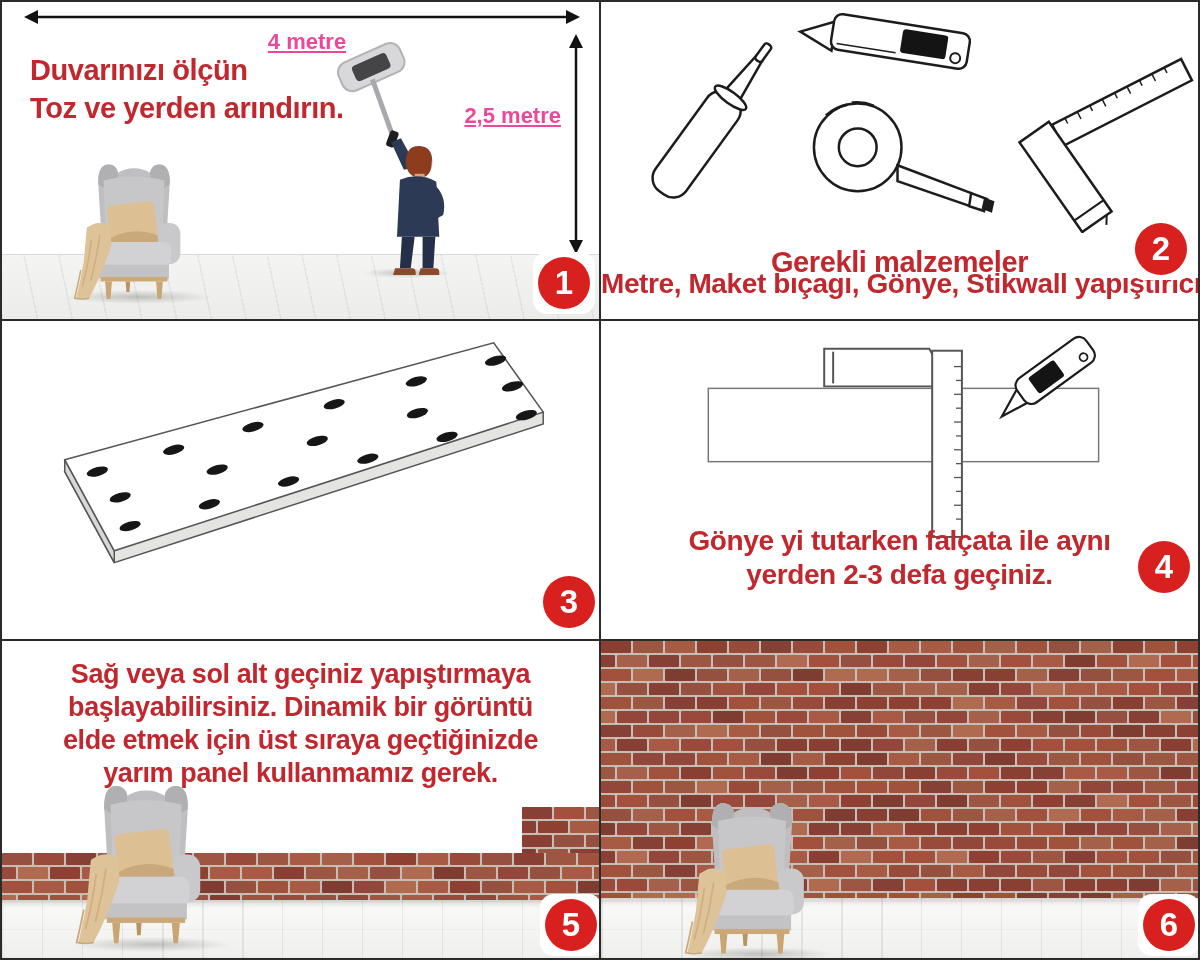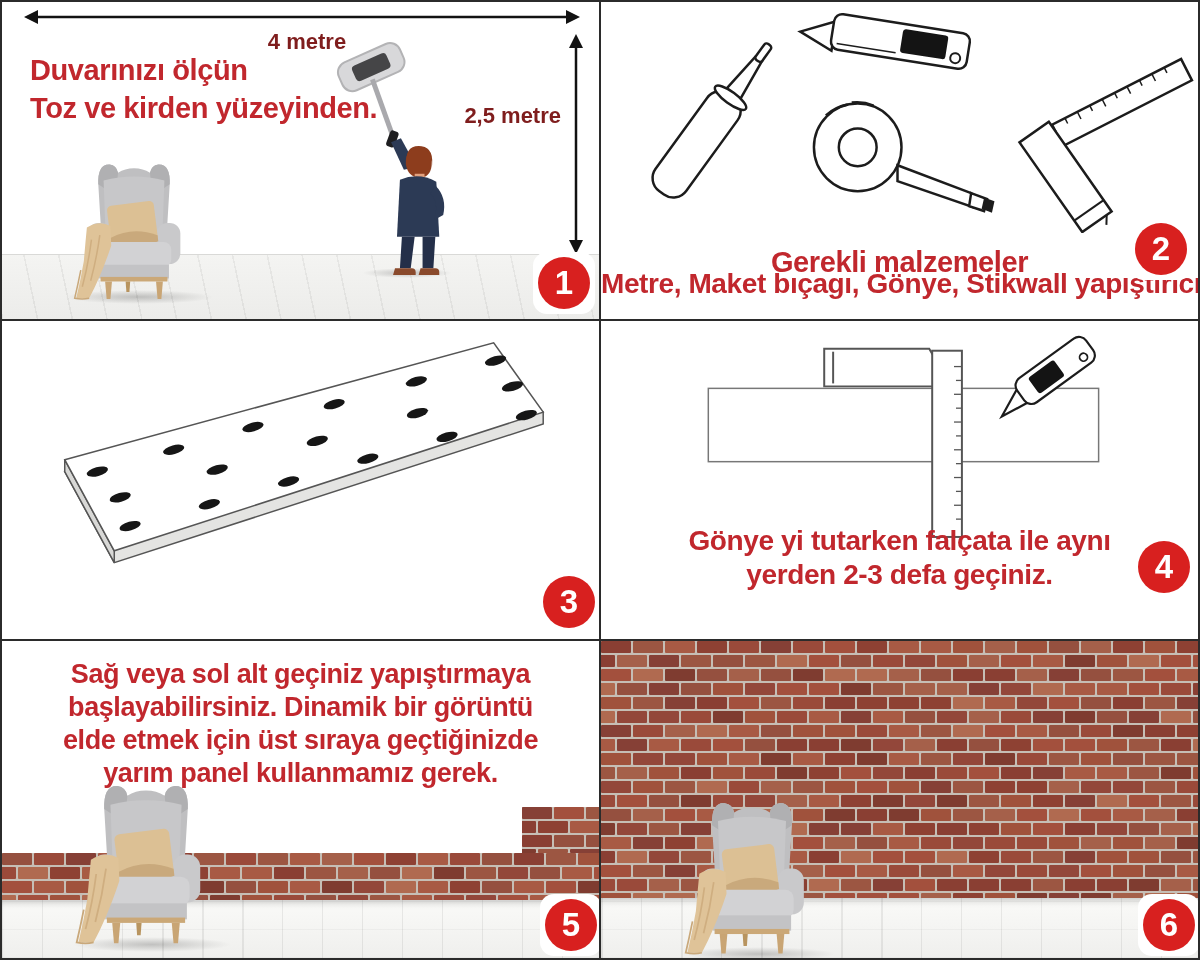--- a/index.html
+++ b/index.html
@@ -10,21 +10,21 @@
     display:grid;grid-template-columns:1fr 1fr;grid-template-rows:1fr 1fr 1fr;
     border:1px solid var(--border,#2b2b2b);
     font-family:"Liberation Sans", sans-serif;
     background:#fff;position:relative;
   }
   .panel{position:relative;overflow:hidden;border:1.5px solid var(--border,#2b2b2b);background:#fff;}
   
   .red-line{position:absolute;color:var(--red,#c1272d);font-weight:bold;font-size:29px;letter-spacing:-0.4px;white-space:nowrap;}
   .red-cap{left:0;right:0;text-align:center;}
   
-  .dim-label{position:absolute;color:#7f1d1d;font-weight:bold;font-size:22px;}
+  .dim-label{position:absolute;color:#ec4899;font-weight:bold;font-size:22px;text-decoration:underline;}
   
   .badge-back{position:absolute;width:62px;height:62px;border-radius:14px;background:#fff;}
   .badge{position:absolute;width:52px;height:52px;border-radius:50%;
     background:var(--badge,#d8201f);color:#fff;font-weight:bold;font-size:33px;
     display:flex;align-items:center;justify-content:center;}
   
   .floor-diag{position:absolute;left:0;right:0;bottom:0;background:
     repeating-linear-gradient(78deg, rgba(0,0,0,0.055) 0 1.5px, transparent 1.5px 34px),
     linear-gradient(#f4f4f2,#ececea);
     border-top:1px solid #d9d9d7;}
@@ -101,21 +101,21 @@
       <polygon points="578,15 564,8 564,22" fill="#121212"></polygon>
       <line x1="574" y1="40" x2="574" y2="244" stroke="#121212" stroke-width="2.5"></line>
       <polygon points="574,32 567,46 581,46" fill="#121212"></polygon>
       <polygon points="574,252 567,238 581,238" fill="#121212"></polygon>
     </svg>
     <div class="dim-label" style="left:225px;top:27px;width:160px;text-align:center">4 metre</div>
     <div class="dim-label" style="right:38px;top:101px">2,5 metre</div>
 
     <div>
       <div class="red-line" style="left:28px;top:52px">Duvarınızı ölçün</div>
-      <div class="red-line" style="left:28px;top:90px">Toz ve kirden yüzeyinden.</div>
+      <div class="red-line" style="left:28px;top:90px">Toz ve yerden arındırın.</div>
     </div>
 
     <div class="floor-diag" style="height:65px"></div>
     <div class="shadow" style="left:62px;top:288px;width:150px;height:14px"></div>
     <div class="shadow" style="left:360px;top:266px;width:90px;height:10px"></div>
 
     <svg class="artwork" style="left:56px;top:148px" width="152" height="152" viewBox="0 0 180 200">
         <use href="#armchair" xlink:href="#armchair"></use>
       </svg>
     <svg class="artwork" style="left:330px;top:40px" width="128" height="236" viewBox="0 0 130 240">

